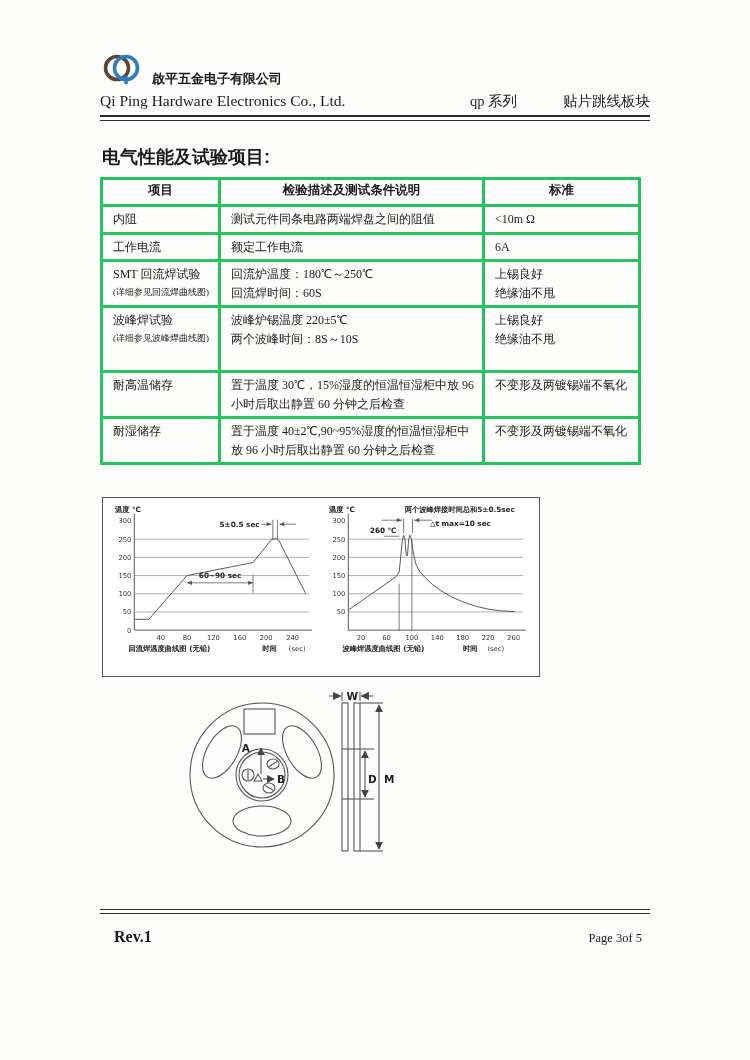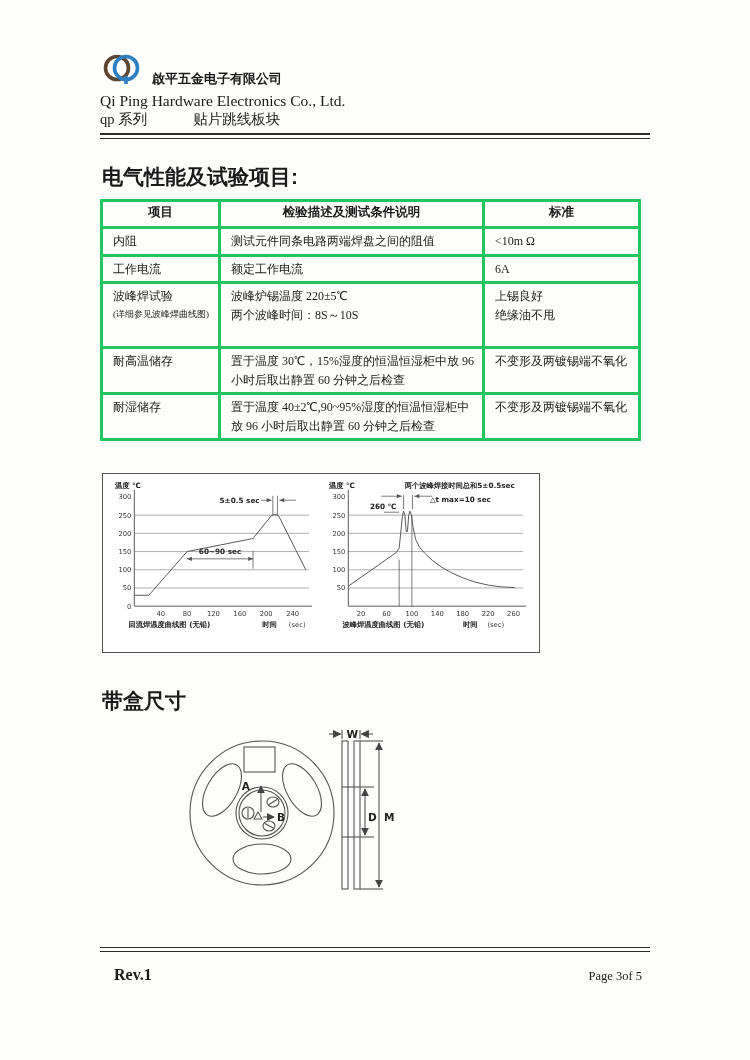--- a/index.html
+++ b/index.html
@@ -4,27 +4,27 @@
 <style>
   html,body{margin:0;padding:0;}
   body{
     width:750px;height:1060px;overflow:hidden;background:#fdfdfc;
     font-family:"Liberation Serif",serif;color:#1a1a1a;
   }
   .page{padding:46px 100px 0 100px;width:550px;}
   
   .hdr-row1{display:flex;align-items:flex-end;height:44px;}
   .company-cn{font-family:"Liberation Sans",sans-serif;font-weight:bold;font-size:13px;margin-left:8px;padding-bottom:2px;}
-  .hdr-row2{display:flex;justify-content:space-between;align-items:baseline;margin-top:2px;flex-direction:column;}
+  .hdr-row2{display:flex;justify-content:space-between;align-items:baseline;margin-top:2px;}
   .company-en{font-size:15.5px;}
   .hdr-right span{font-size:14.5px;margin-top:8px;}
   .hdr-right .series{margin-right:42px;}
   .rule-double{height:3px;border-top:2.5px solid #2b2b2b;border-bottom:1.2px solid #2b2b2b;margin-top:4px;}
   
-  .sec-title{font-family:"Liberation Sans",sans-serif;font-weight:bold;font-size:21px;margin:24px 0 8px 2px;}
+  .sec-title{font-family:"Liberation Sans",sans-serif;font-weight:bold;font-size:18px;margin:24px 0 8px 2px;}
   
   table.spec{border-collapse:collapse;width:538px;table-layout:fixed;}
   table.spec th,table.spec td{border:3px solid #22c55e;vertical-align:top;}
   table.spec th{font-size:12.5px;font-weight:bold;text-align:center;height:20px;padding:2px 4px;}
   table.spec td{font-size:12px;padding:3px 6px 3px 10px;}
   col.c1{width:118px;}col.c2{width:264px;}col.c3{width:156px;}
   .cl{line-height:18.5px;}
   .cl.small{font-size:9px;line-height:16px;}
   tr.r0 td,tr.r1 td{height:15px;margin-left:15px;}
   tr.r2 td,tr.r3 td{height:32px;}
@@ -96,20 +96,34 @@
         </tr>
         <tr class="r1">
           <td>
             <div class="cl">工作电流</div>
           </td>
           <td>
             <div class="cl">额定工作电流</div>
           </td>
           <td>
             <div class="cl">6A</div>
+          </td>
+        </tr>
+        <tr class="r2">
+          <td>
+            <div class="cl">SMT 回流焊试验</div>
+            <div class="cl small">(详细参见回流焊曲线图)</div>
+          </td>
+          <td>
+            <div class="cl">回流炉温度：180℃～250℃</div>
+            <div class="cl">回流焊时间：60S</div>
+          </td>
+          <td>
+            <div class="cl">上锡良好</div>
+            <div class="cl">绝缘油不甩</div>
           </td>
         </tr>
         <tr class="r4">
           <td>
             <div class="cl">波峰焊试验</div>
             <div class="cl small">(详细参见波峰焊曲线图)</div>
           </td>
           <td>
             <div class="cl">波峰炉锡温度 220±5℃</div>
             <div class="cl">两个波峰时间：8S～10S</div>
@@ -219,21 +233,20 @@
         <polygon points="94.07272727272728,18.75 99.07272727272728,16.55 99.07272727272728,20.95" fill="#555"></polygon>
         <text x="84" y="10" class="cl2" text-anchor="start" font-size="6.4">两个波峰焊接时间总和5±0.5sec</text>
         <text x="110" y="25" class="cl2" text-anchor="start" font-size="7">△t max=10 sec</text>
         <text x="48.25454545454545" y="31.5" class="cl2" text-anchor="start">260 ℃</text>
         <line x1="62.654545454545456" y1="35.25" x2="78.36363636363636" y2="35.25" stroke="#555" stroke-width="0.8"></line>
         <line x1="78.36363636363636" y1="132" x2="78.36363636363636" y2="84" stroke="#555" stroke-width="0.8"></line>
         <line x1="91.45454545454545" y1="132" x2="91.45454545454545" y2="38.25" stroke="#555" stroke-width="0.8"></line>
       </svg>
   </div>
 
-  <div class="sec-title" style="margin-top:34px;">带盒尺寸</div>
 
   <div class="reel-wrap">
     <svg width="240" height="192" viewBox="0 0 240 192">
       <defs>
         <marker id="ah" viewBox="0 0 10 10" refX="9" refY="5" markerWidth="7.5" markerHeight="7.5" orient="auto-start-reverse">
           <path d="M0,0L10,5L0,10z" fill="#444"></path>
         </marker>
       </defs>
       <g fill="none" stroke="#555" stroke-width="1.1">
         <circle cx="80" cy="88" r="72"></circle>

